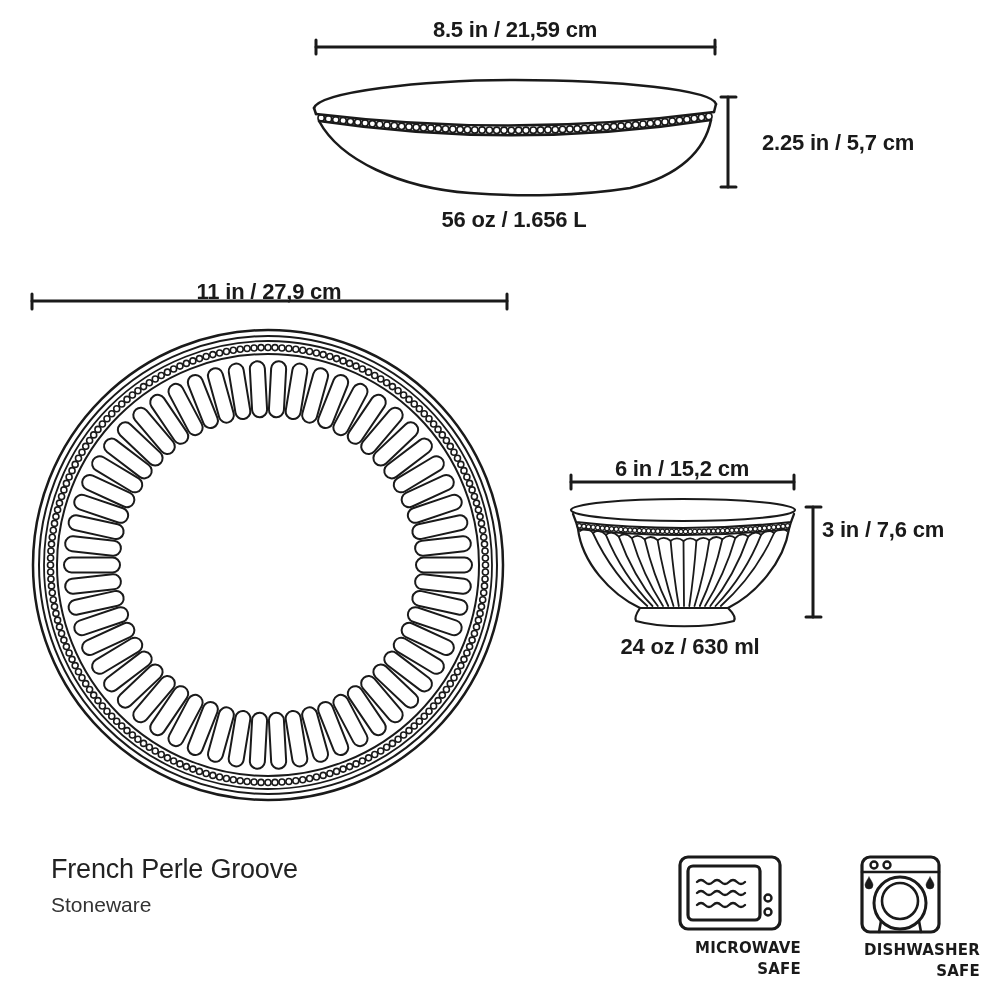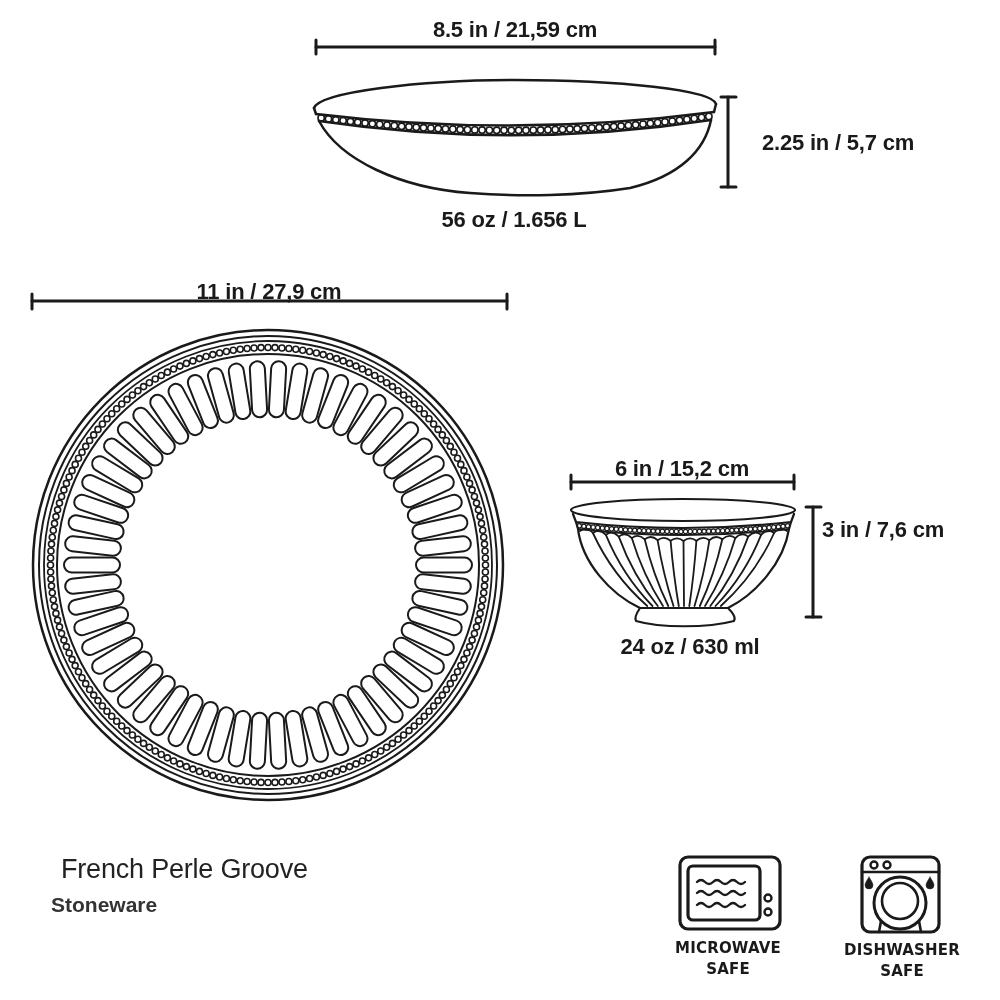--- a/index.html
+++ b/index.html
@@ -2,27 +2,27 @@
 <html><head>
 <meta charset="utf-8">
 <style>
   html, body { margin: 0; padding: 0; background: #ffffff; }
   body { width: 1000px; height: 1000px; position: relative; overflow: hidden;
          font-family: "Liberation Sans", "DejaVu Sans", sans-serif; color: #1a1a1a; }
   .dim-label { position: absolute; font-size: 22px; font-weight: 700; color: #1a1a1a;
                white-space: nowrap; letter-spacing: -0.2px; }
   .center-x { transform: translateX(-50%); }
   .product-title { position: absolute; left: 51px; top: 854px; font-size: 27px;
-                   font-weight: 400; color: #222; letter-spacing: -0.2px; margin-left: 10px; }
+                   font-weight: 400; color: #222; letter-spacing: -0.2px; }
   .product-sub { position: absolute; left: 51px; top: 893px; font-size: 21px;
-                 font-weight: 700; color: #333; }
+                 font-weight: 400; color: #333; }
   .badge-label { position: absolute; font-size: 15px; font-weight: 800; color: #1a1a1a;
-                 text-align: center; line-height: 21px; letter-spacing: 0.2px;
+                 text-align: right; line-height: 21px; letter-spacing: 0.2px;
                  transform: translateX(-50%); white-space: nowrap;
-                 font-family: "DejaVu Sans", "Liberation Sans", sans-serif; }
+                 font-family: "DejaVu Sans", "Liberation Sans", sans-serif; margin-left: 20px; }
   svg { position: absolute; left: 0; top: 0; }
 </style>
 </head>
 <body>
 
 <svg width="1000" height="1000" viewBox="0 0 1000 1000">
   <g stroke="#1a1a1a" fill="none" stroke-linecap="round" stroke-linejoin="round">
 
     <g stroke-width="3">
       <line x1="316" y1="47" x2="715" y2="47"></line>

